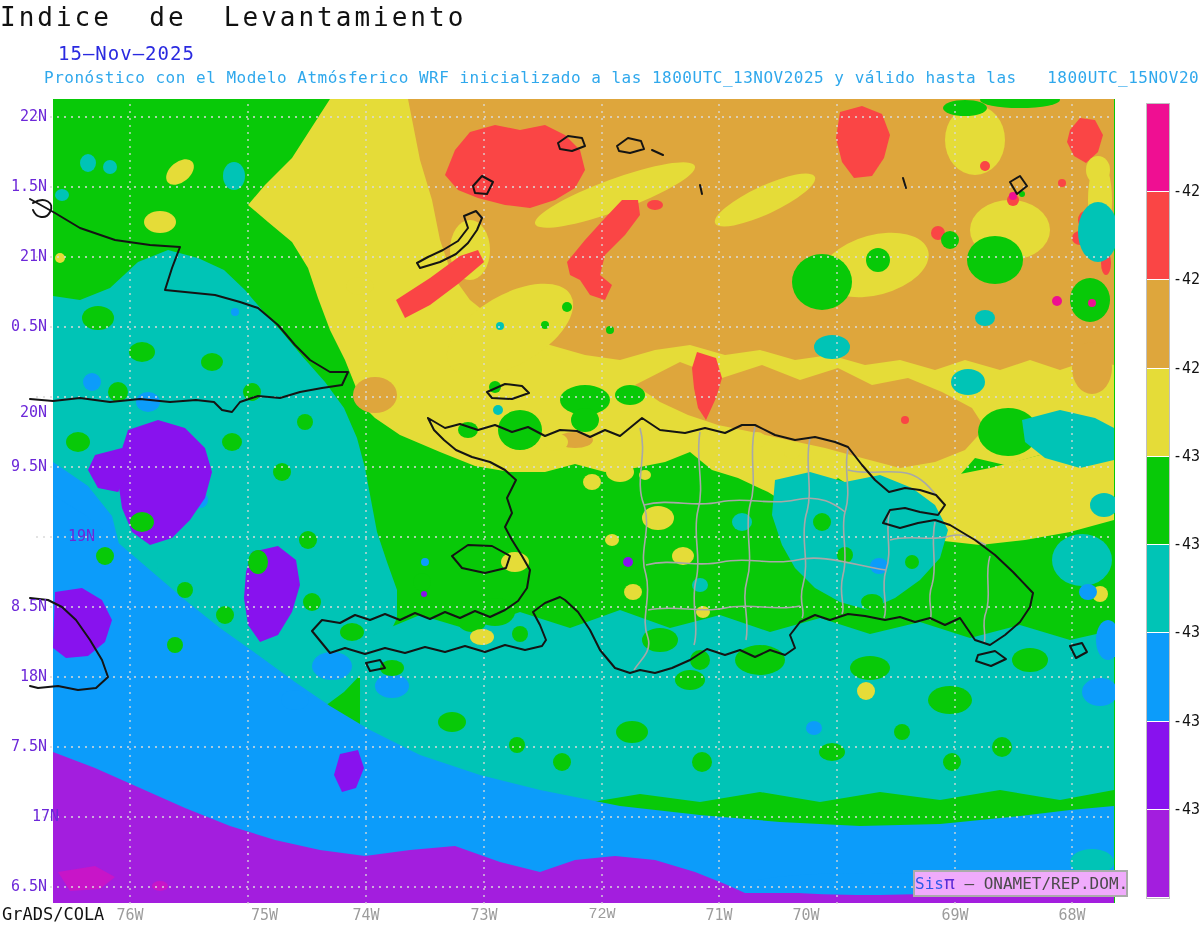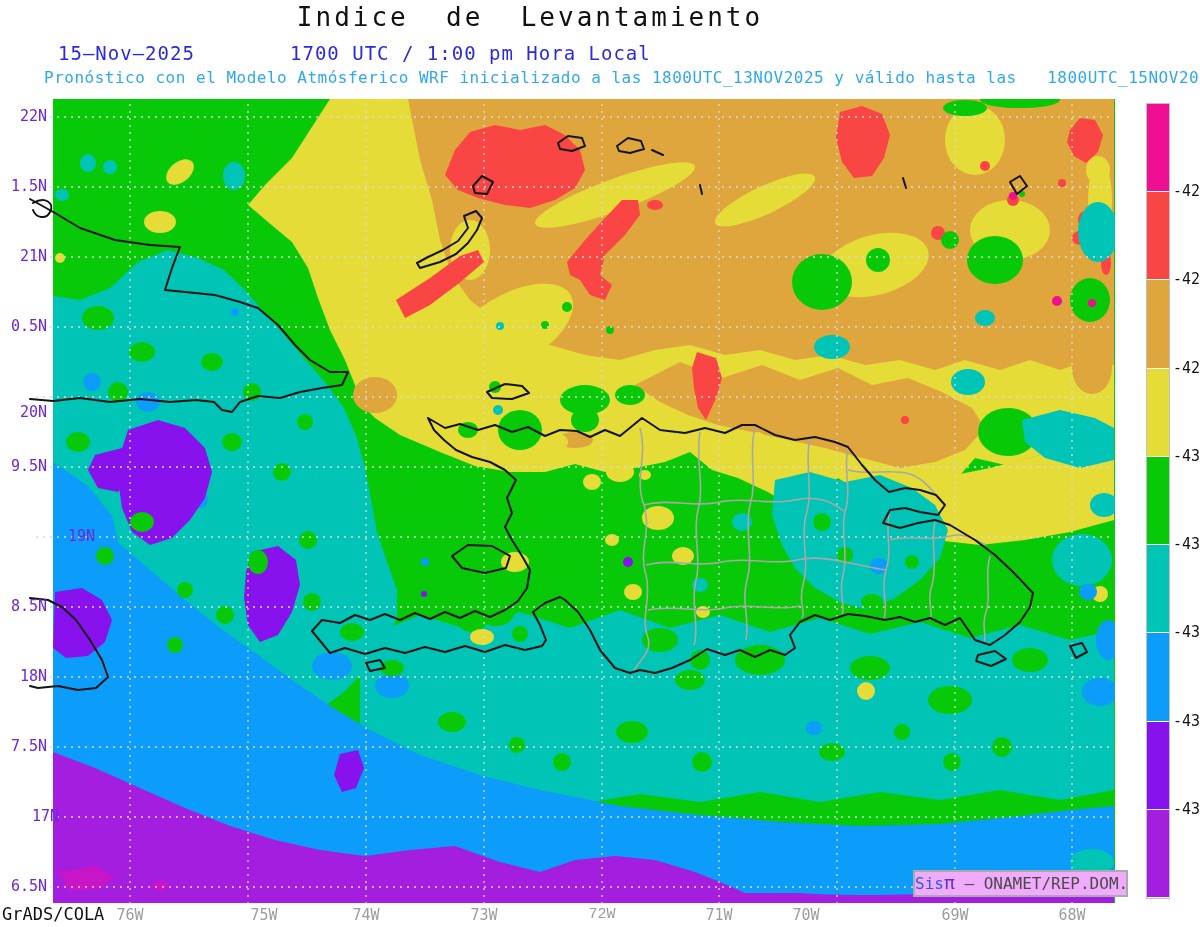--- a/index.html
+++ b/index.html
@@ -1,18 +1,18 @@
 <!DOCTYPE html>
 <html><head>
 <meta charset="utf-8">
 <style>
   html,body{margin:0;padding:0;background:#fff;}
   .stage{position:relative;width:1200px;height:927px;background:#ffffff;overflow:hidden;
          font-family:"DejaVu Sans Mono", monospace;}
-  .title{position:absolute;left:0;top:2px;width:1060px;text-align:center;font-size:26px;
+  .title{position:absolute;left:0;top:2px;width:1060px;font-size:26px;
          color:#111;letter-spacing:3px;white-space:pre;}
   .dateline{position:absolute;left:58px;top:42px;font-size:19px;color:#2A2AE0;letter-spacing:1px;white-space:pre;}
   .timeline{position:absolute;left:290px;top:42px;font-size:19px;color:#2A2AE0;letter-spacing:1px;white-space:pre;}
   .forecast{position:absolute;left:44px;top:68px;font-size:16px;color:#2FA8EC;letter-spacing:0.5px;white-space:pre;}
   .mapsvg{position:absolute;left:0;top:0;}
   .lat-label{position:absolute;left:0;width:47px;text-align:right;font-size:15px;color:#6d28d9;}
   .lon-label{position:absolute;width:60px;text-align:center;font-size:15px;color:#9C9C9C;top:906px;}
   .cbar{position:absolute;left:1146px;top:103px;width:22px;height:794px;border:1px solid #c0c0c0;
         display:flex;flex-direction:column;}
   .cbar-seg{width:100%;flex:1;border-bottom:1px solid #fff;}
@@ -30,21 +30,20 @@
   .prov{stroke:#A8A8A8;stroke-width:1.6;fill:none;stroke-linejoin:round;}
   .grid{stroke:#DADADA;stroke-width:1.3;stroke-dasharray:2 5;fill:none;}
 </style>
 </head>
 <body>
 
 <div class="stage">
 
   <div class="title">Indice  de  Levantamiento</div>
   <div class="dateline">15–Nov–2025</div>
-  <div class="timeline">1700 UTC / 1:00 pm Hora Local</div>
   <div class="forecast">Pronóstico con el Modelo Atmósferico WRF inicializado a las 1800UTC_13NOV2025 y válido hasta las   1800UTC_15NOV2025</div>
 
   <svg class="mapsvg" width="1200" height="927" viewBox="0 0 1200 927">
     <defs>
         <clipPath id="mapClip">
           <rect x="53" y="99" width="1062" height="804"></rect>
         </clipPath>
       </defs>
 
     <g clip-path="url(#mapClip)">
@@ -310,21 +309,21 @@
       <div class="lat-label" style="top: 457px;">9.5N</div>
       <div class="lat-label" style="top: 527px; padding-left: 48px;">19N</div>
       <div class="lat-label" style="top: 597px;">8.5N</div>
       <div class="lat-label" style="top: 667px;">18N</div>
       <div class="lat-label" style="top: 737px;">7.5N</div>
       <div class="lat-label" style="top: 807px; padding-left: 12px;">17N</div>
       <div class="lat-label" style="top: 877px;">6.5N</div>
     </div>
   <div id="lon-axis">
       <div class="lon-label" style="left: 100px;">76W</div>
-      <div class="lon-label" style="left: 234px;">75W</div>
+      <div class="lon-label" style="left: 218px; text-align: right;">75W</div>
       <div class="lon-label" style="left: 336px;">74W</div>
       <div class="lon-label" style="left: 454px;">73W</div>
       <div class="lon-label" style="left: 572px; font-family: Liberation Mono, monospace;">72W</div>
       <div class="lon-label" style="left: 689px;">71W</div>
       <div class="lon-label" style="left: 776px;">70W</div>
       <div class="lon-label" style="left: 925px;">69W</div>
       <div class="lon-label" style="left: 1042px;">68W</div>
     </div>
 
   <div class="cbar" id="colorbar">

